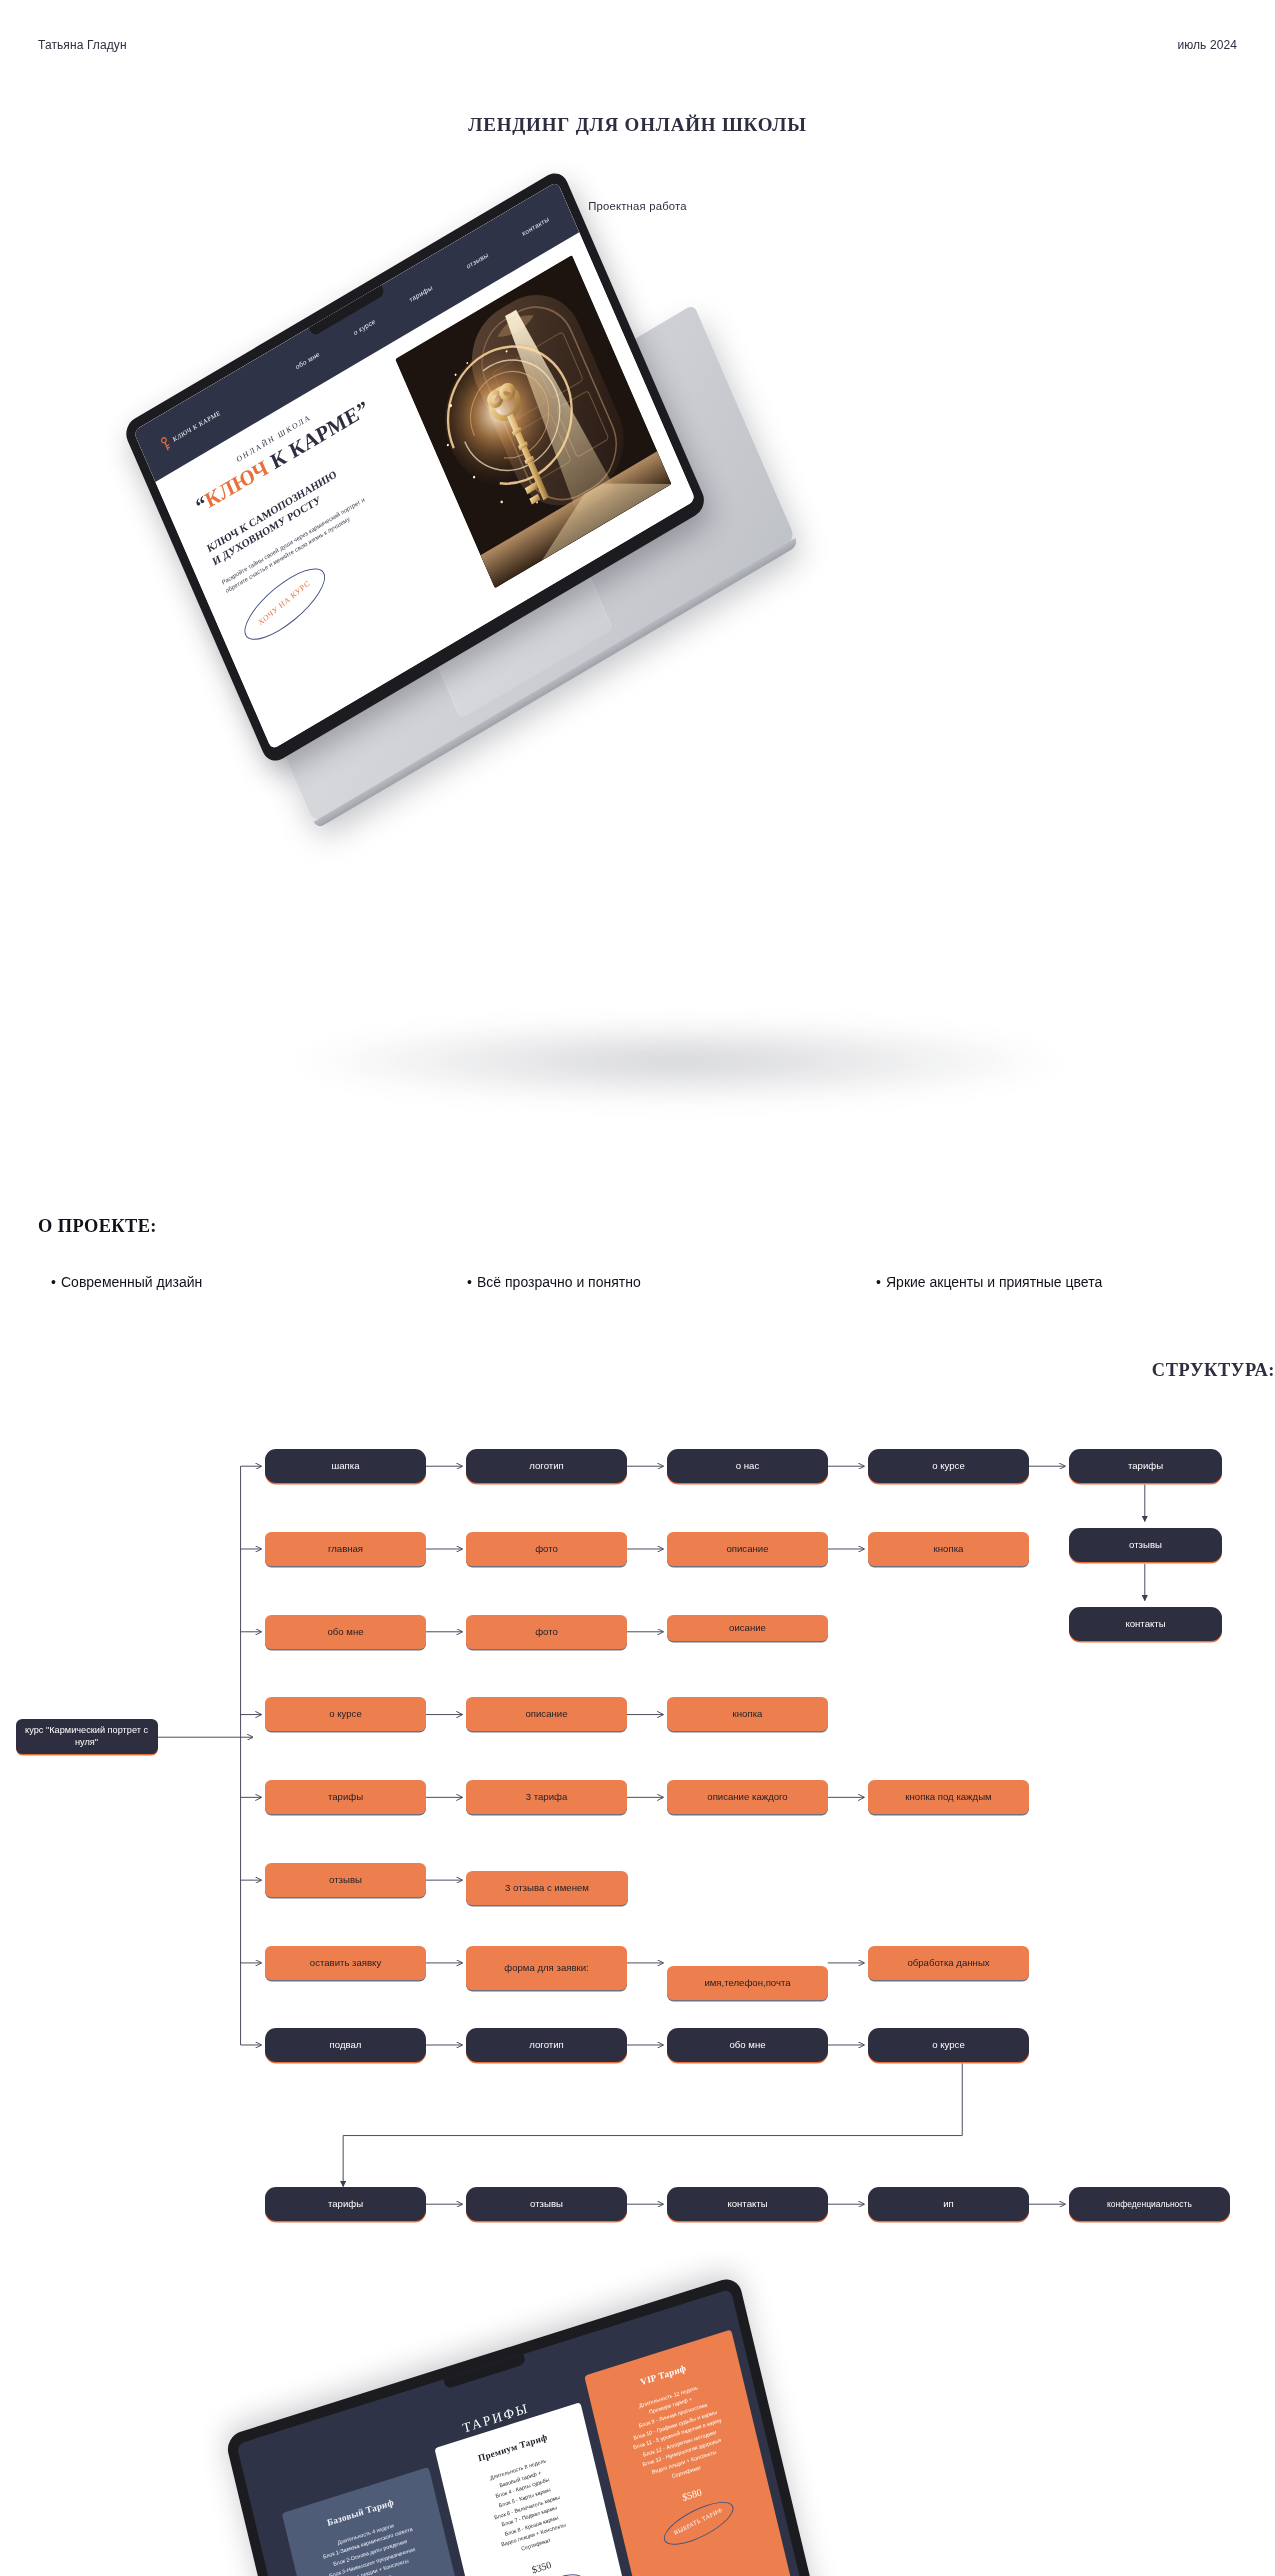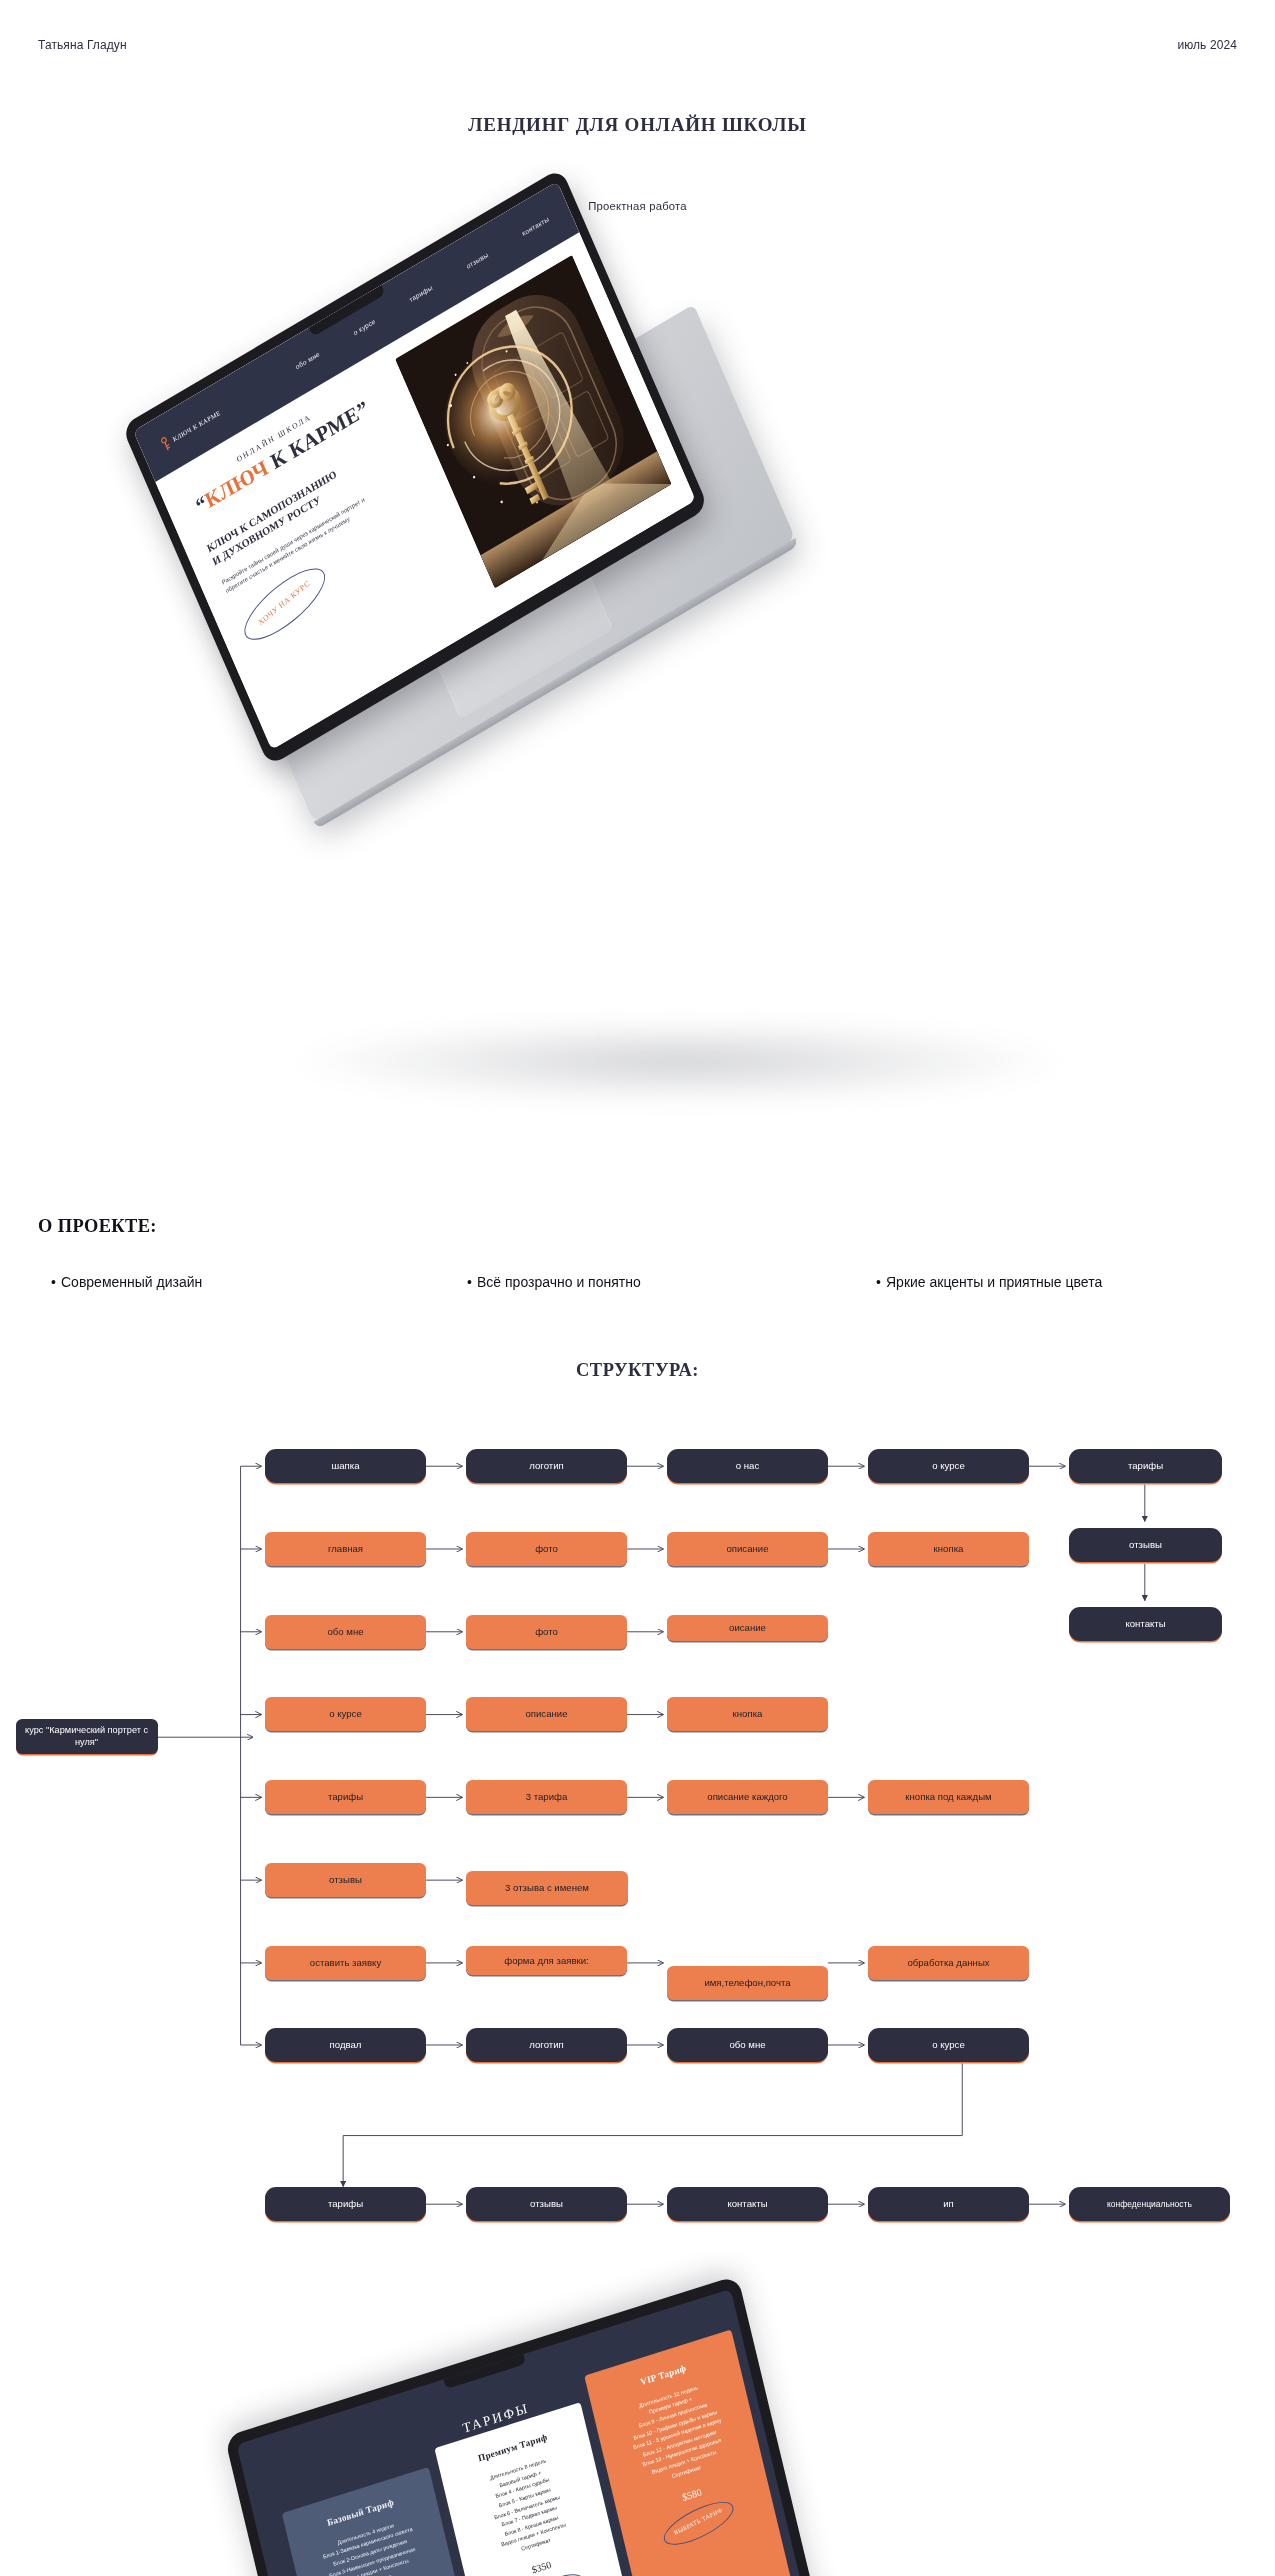--- a/index.html
+++ b/index.html
@@ -140,21 +140,21 @@
   }
   .about-list{position:absolute;left:0;top:1274px;width:1275px;height:28px;}
   .about-item{position:absolute;top:0;font-size:14px;color:#11121a;white-space:nowrap;}
   .about-item .bullet{display:inline-block;width:10px;color:#11121a;}
   .about-item.i0{left:51px;}
   .about-item.i1{left:467px;}
   .about-item.i2{left:876px;}
 
   
   .struct-head{
-    position:absolute;left:0;top:1360px;width:100%;text-align:center;
+    position:absolute;left:0;top:1360px;width:100%;text-align:right;
     font-family:"Liberation Serif",serif;font-weight:bold;font-size:18.4px;
     letter-spacing:0.6px;color:#2d2e40;
   }
 
   .flow{position:absolute;left:0;top:1415px;width:1275px;height:793px;}
   .flow svg{position:absolute;left:0;top:0;width:1275px;height:793px;overflow:visible;}
   .node{
     position:absolute;border-radius:6.4px;display:flex;align-items:center;
     justify-content:center;text-align:center;padding:2.8px 5.7px;
     font-size:9.6px;line-height:1.22;z-index:3;
@@ -524,21 +524,21 @@
 
   <div class="node orange" style="left:265px;top:365px;width:161px;height:34px;">тарифы</div>
   <div class="node orange" style="left:466px;top:365px;width:161px;height:34px;">3 тарифа</div>
   <div class="node orange" style="left:667px;top:365px;width:161px;height:34px;">описание каждого</div>
   <div class="node orange" style="left:868px;top:365px;width:161px;height:34px;">кнопка под каждым</div>
 
   <div class="node orange" style="left:265px;top:448px;width:161px;height:34px;">отзывы</div>
   <div class="node orange" style="left:466px;top:456px;width:162px;height:34px;">3 отзыва с именем</div>
 
   <div class="node orange" style="left:265px;top:531px;width:161px;height:34px;">оставить заявку</div>
-  <div class="node orange" style="left:466px;top:531px;width:161px;height:29px;">форма для заявки:</div>
+  <div class="node orange" style="left:466px;top:531px;width:161px;height:44px;">форма для заявки:</div>
   <div class="node orange" style="left:667px;top:531px;width:161px;height:34px;margin-top:20px;">имя,телефон,почта</div>
   <div class="node orange" style="left:868px;top:531px;width:161px;height:34px;">обработка данных</div>
 
   <div class="node dark" style="left:265px;top:613px;width:161px;height:34px;">подвал</div>
   <div class="node dark" style="left:466px;top:613px;width:161px;height:34px;">логотип</div>
   <div class="node dark" style="left:667px;top:613px;width:161px;height:34px;">обо мне</div>
   <div class="node dark" style="left:868px;top:613px;width:161px;height:34px;">о курсе</div>
 
   <div class="node dark" style="left:265px;top:772px;width:161px;height:34px;">тарифы</div>
   <div class="node dark" style="left:466px;top:772px;width:161px;height:34px;">отзывы</div>

